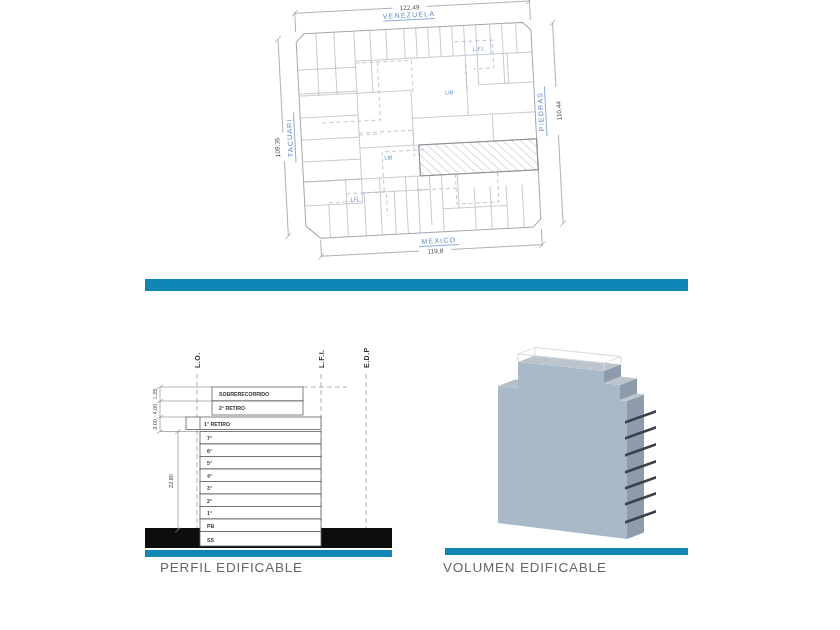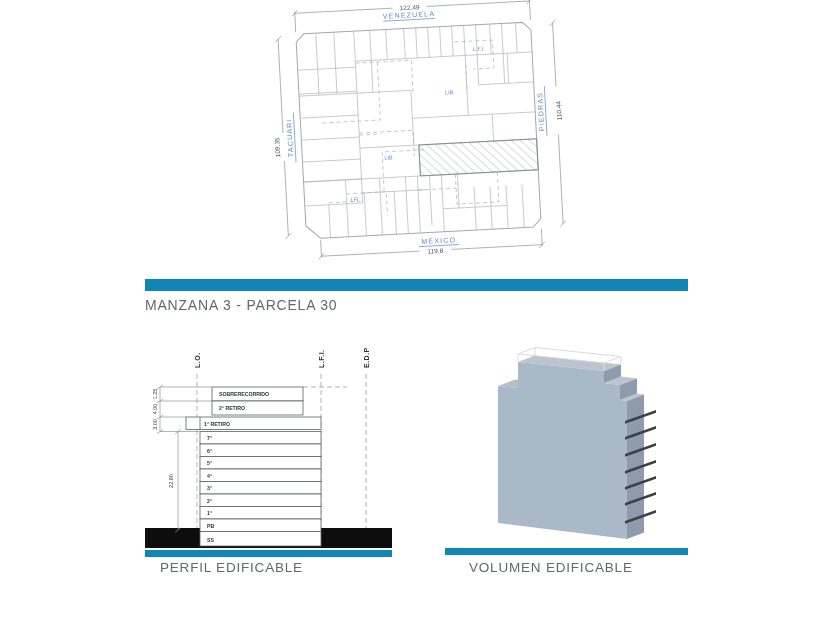--- a/index.html
+++ b/index.html
@@ -84,21 +84,20 @@
       <path class="dim-line" d="M295,30 V94 M295,142 V231 M292,33 L298,27 M292,234 L298,228"></path>
     </g>
     <text class="dim-text" x="153" y="9.5" text-anchor="middle">122.49</text>
     <text class="dim-text" x="166" y="254" text-anchor="middle">119,8</text>
     <text class="dim-text" x="16" y="140" text-anchor="middle" transform="rotate(-90 16 140)">109.35</text>
     <text class="dim-text" x="299" y="118" text-anchor="middle" transform="rotate(-90 299 118)">110.44</text>
   </g>
 </svg>
 
 <div class="abs bar" style="left:145px;top:279px;width:543px;height:12px;"></div>
-<div class="abs title" style="left:145px;top:297px;">MANZANA 3 - PARCELA 30</div>
 
 <svg class="abs" style="left:140px;top:348px;" width="260" height="210" viewBox="0 0 260 210">
 
   <path class="prof-dash" d="M57,26 V199 M181,26 V199 M226,26 V199"></path>
   <text class="prof-ref" x="60" y="20" transform="rotate(-90 60 20)">L.O.</text>
   <text class="prof-ref" x="184" y="20" transform="rotate(-90 184 20)">L.F.I.</text>
   <text class="prof-ref" x="229" y="20" transform="rotate(-90 229 20)">E.D.P.</text>
 
   <rect x="5" y="180" width="247" height="20" fill="#0d0d0d"></rect>
 
@@ -175,15 +174,15 @@
       <polygon points="145,97 176,86 176,88.8 145,99.8"></polygon>
       <polygon points="145,114 176,103 176,105.8 145,116.8"></polygon>
       <polygon points="145,131 176,120 176,122.8 145,133.8"></polygon>
       <polygon points="145,147 176,136 176,138.8 145,149.8"></polygon>
       <polygon points="145,163 176,152 176,154.8 145,165.8"></polygon>
       <polygon points="145,181 176,170 176,172.8 145,183.8"></polygon>
     </g>
   </g>
 </svg>
 <div class="abs bar" style="left:445px;top:548px;width:243px;height:7px;"></div>
-<div class="abs caption" style="left:469px;top:560px;">VOLUMEN EDIFICABLE</div>
+<div class="abs caption" style="left:443px;top:560px;">VOLUMEN EDIFICABLE</div>
 
 </div>
 
 </body></html>

